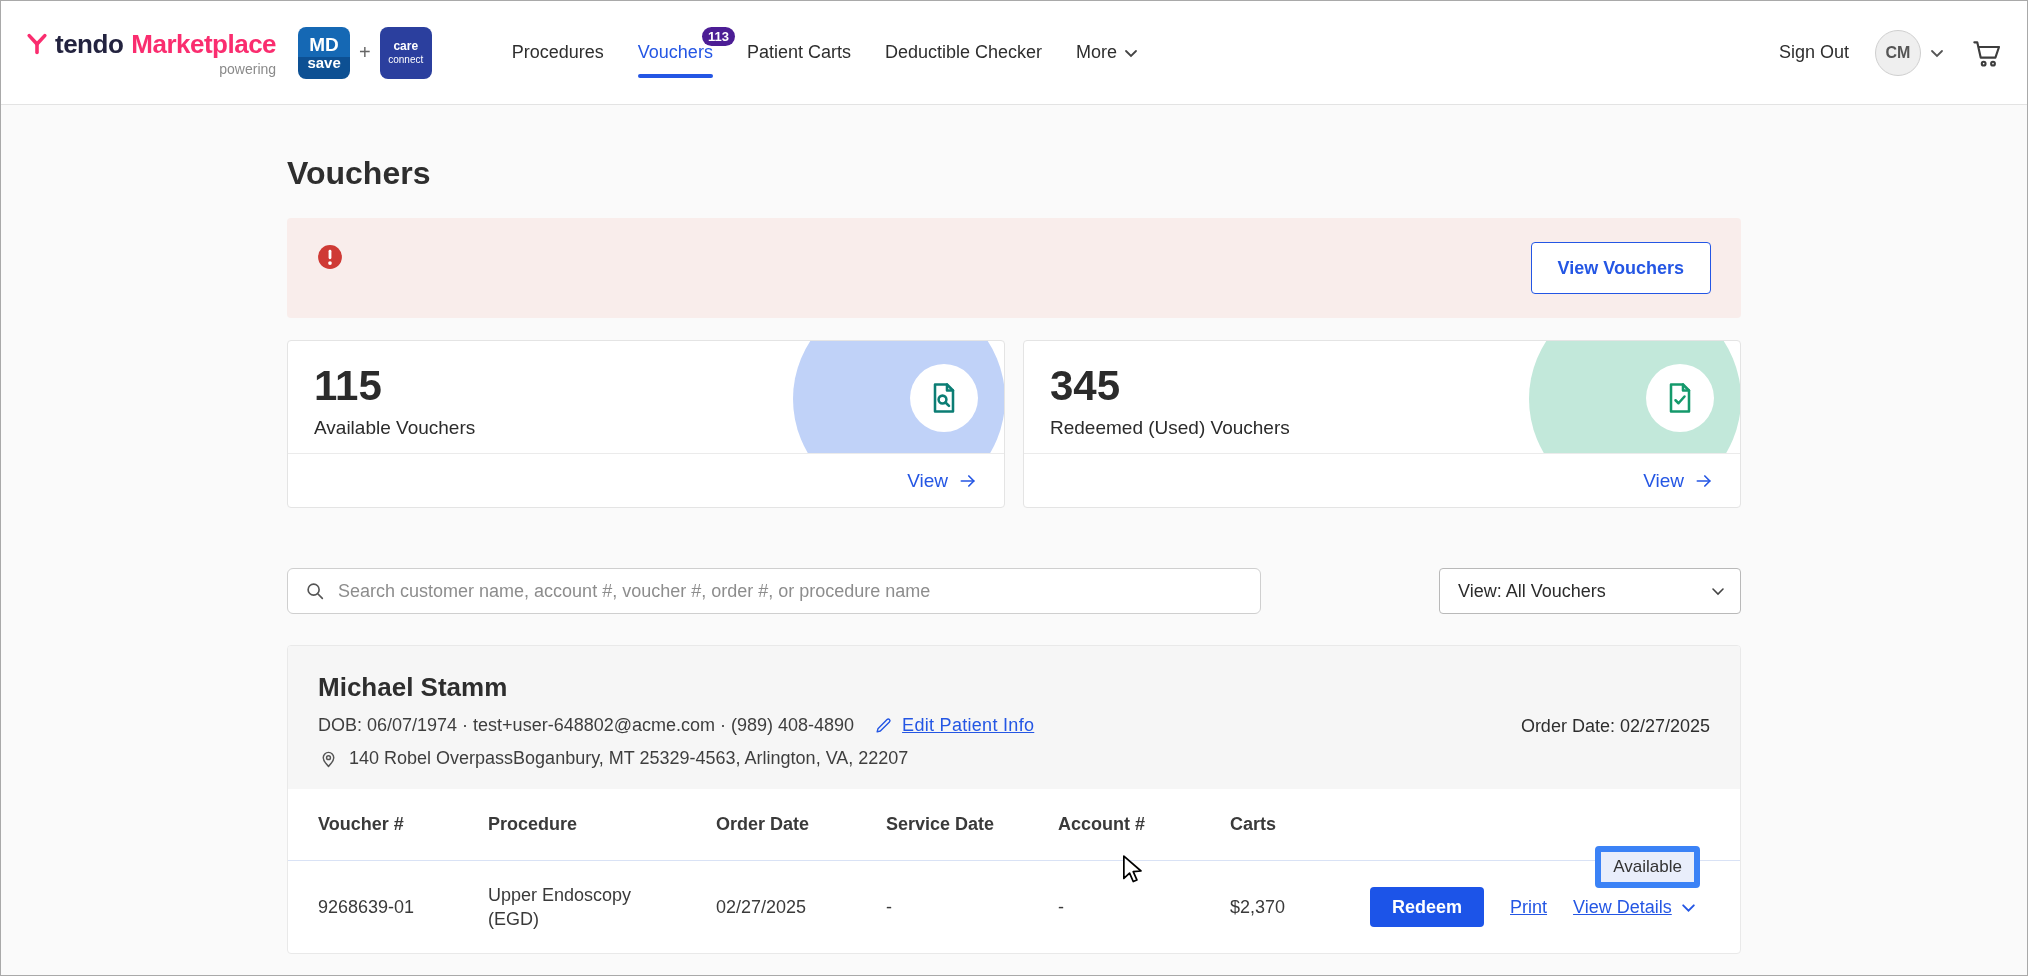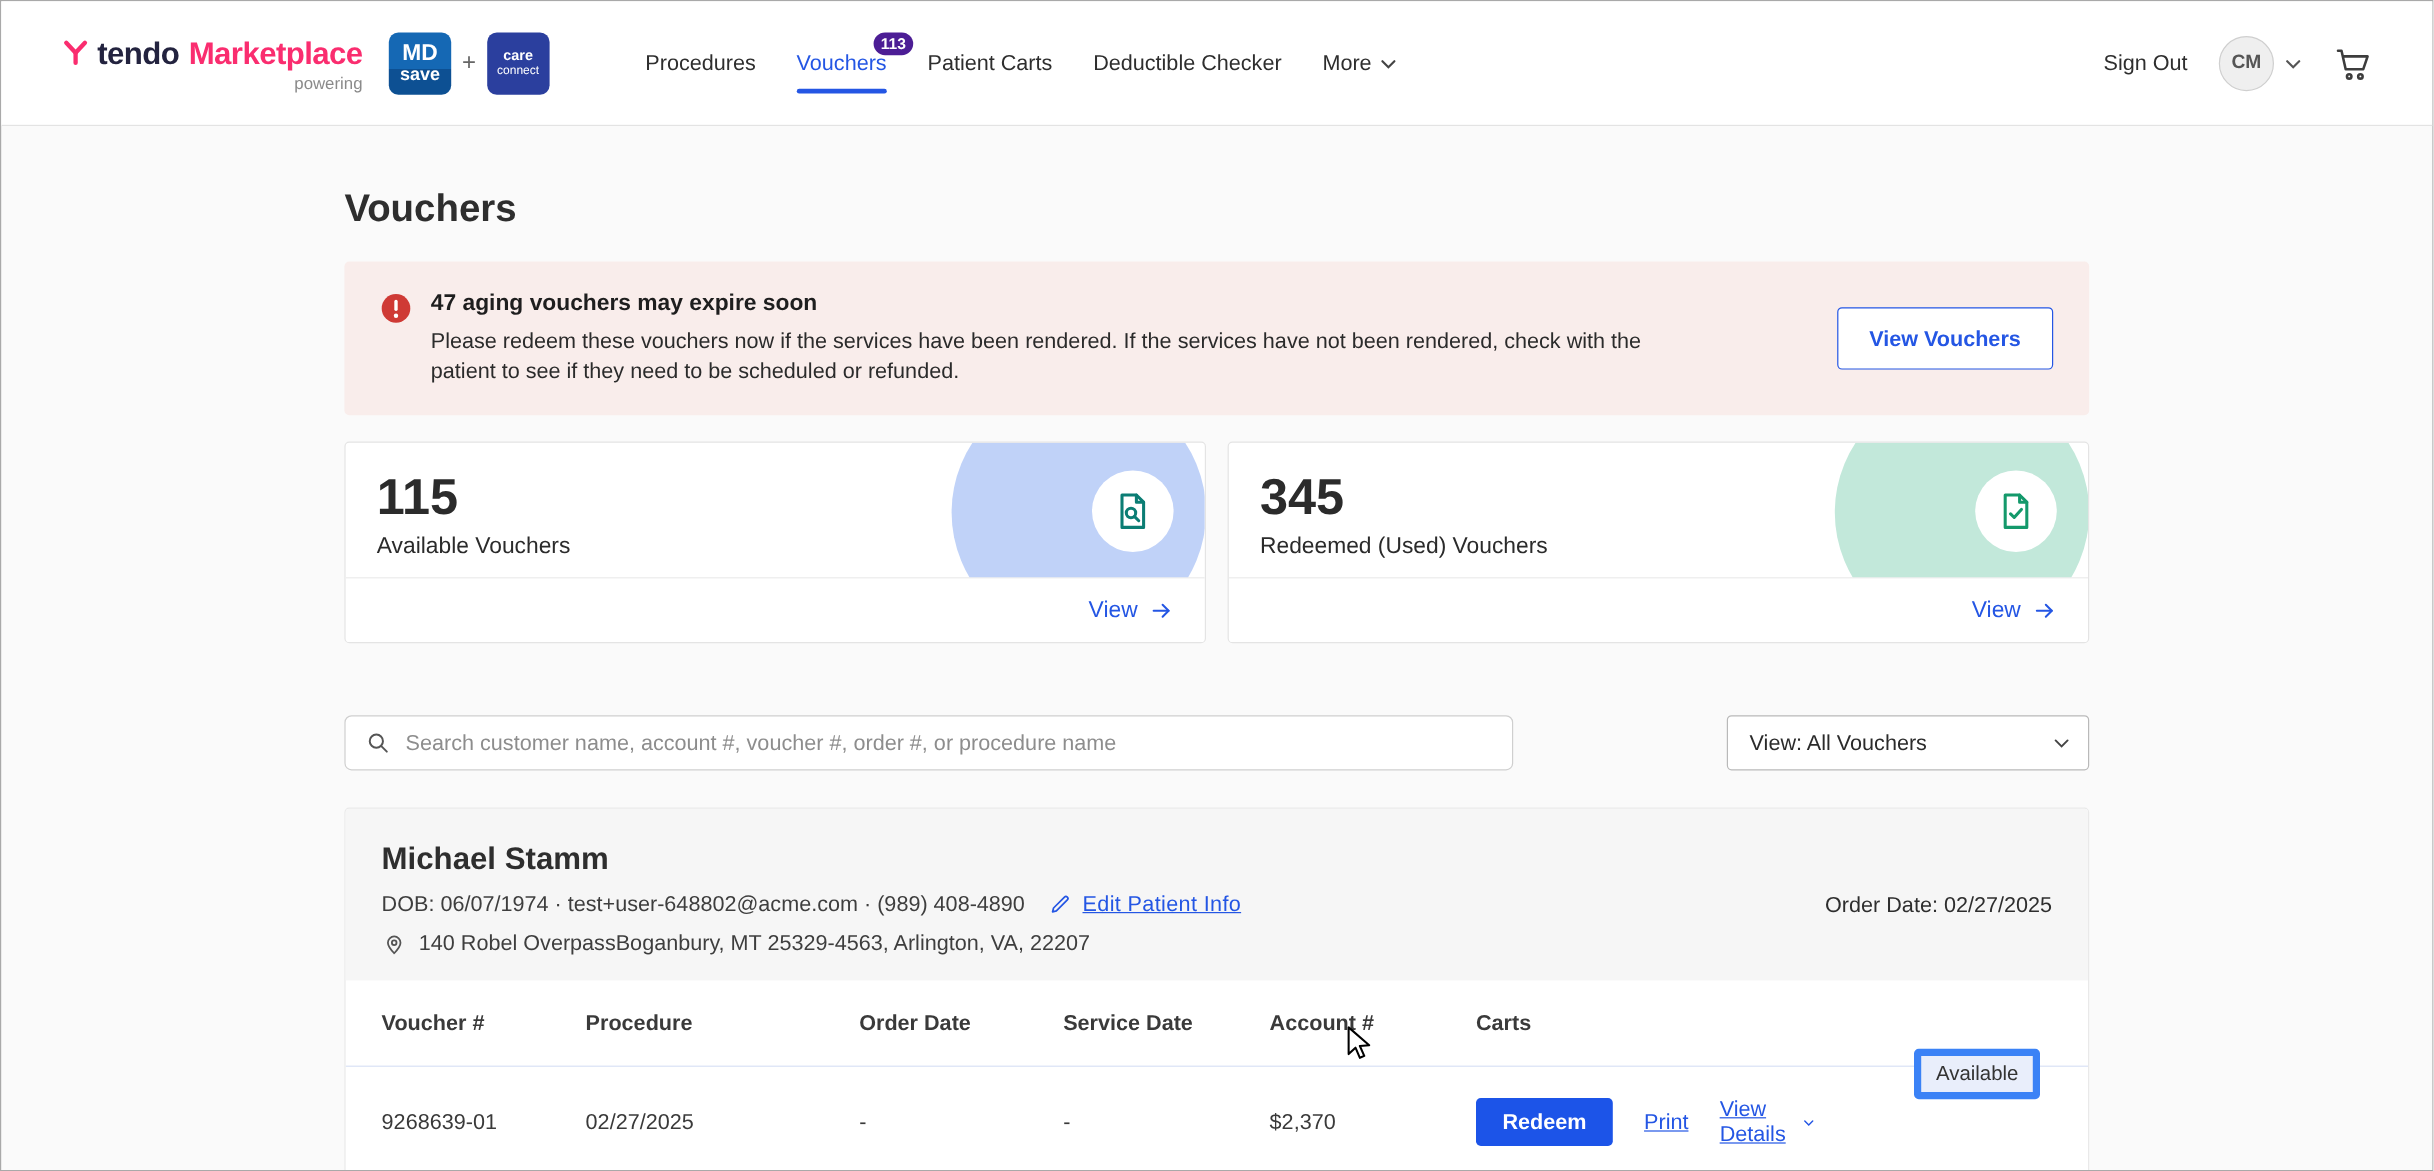--- a/index.html
+++ b/index.html
@@ -11,21 +11,21 @@
     -webkit-font-smoothing: antialiased;
   }
   .screen {
     position:relative; width:2028px; height:976px;
     border:1px solid #a9a9a9; background:#fafafa; overflow:hidden;
   }
 
   
   header {
     height:104px; background:#fff; border-bottom:1px solid #e3e3e3;
-    display:flex; align-items:center; padding:0 50px;
+    display:flex; align-items:center; padding:0 24px;
   }
   .tendo-logo { display:flex; flex-direction:column; align-items:flex-end; cursor:pointer; }
   .tendo-line1 { display:flex; align-items:center; gap:6px; }
   .tendo-mark svg { width:24px; height:24px; display:block; }
   .tendo-word { font-size:26px; font-weight:700; color:#23233f; letter-spacing:-0.5px; }
   .tendo-mp { font-size:26px; font-weight:600; color:#fa2d6f; letter-spacing:-0.5px; margin-left:2px; }
   .powering { font-size:14px; color:#8a8a8a; margin-top:1px; }
   .partner-logos { display:flex; align-items:center; gap:9px; margin-left:22px; }
   .mdsave-tile {
     width:52px; height:52px; border-radius:8px; color:#fff; overflow:hidden;
@@ -230,24 +230,20 @@
     <h1 class="page-title">Vouchers</h1>
 
     <div class="alert">
       <span class="alert-icon">
         <svg viewBox="0 0 24 24">
             <circle cx="12" cy="12" r="11" fill="#cf3a35"></circle>
             <rect x="10.7" y="5.4" width="2.6" height="8.6" rx="1.3" fill="#fff"></rect>
             <circle cx="12" cy="17.6" r="1.7" fill="#fff"></circle>
           </svg>
       </span>
-      <div class="alert-text">
-        <div class="alert-title">47 aging vouchers may expire soon</div>
-        <div class="alert-body">Please redeem these vouchers now if the services have been rendered. If the services have not been rendered, check with the patient to see if they need to be scheduled or refunded.</div>
-      </div>
       <button class="alert-btn">View Vouchers</button>
     </div>
 
     <div class="stats">
       <div class="stat-card blue">
         <div class="stat-top">
           <div class="stat-value">115</div>
           <div class="stat-label">Available Vouchers</div>
           <span class="stat-circle"></span>
           <span class="stat-iconwrap">
@@ -340,20 +336,21 @@
         <div>Procedure</div>
         <div>Order Date</div>
         <div>Service Date</div>
         <div>Account #</div>
         <div>Carts</div>
         <div></div>
       </div>
 
       <div class="table-row">
         <div>9268639-01</div>
+        <div class="cell-procedure">Upper Endoscopy (EGD)</div>
         <div>02/27/2025</div>
         <div>-</div>
         <div>-</div>
         <div>$2,370</div>
         <div class="actions">
           <button class="redeem-btn">Redeem</button>
           <span class="tlink">Print</span>
           <span class="tlink view-details">
             <span>View Details</span>
             <svg viewBox="0 0 16 16" fill="none" stroke="#2456e4" stroke-width="1.8" stroke-linecap="round">

